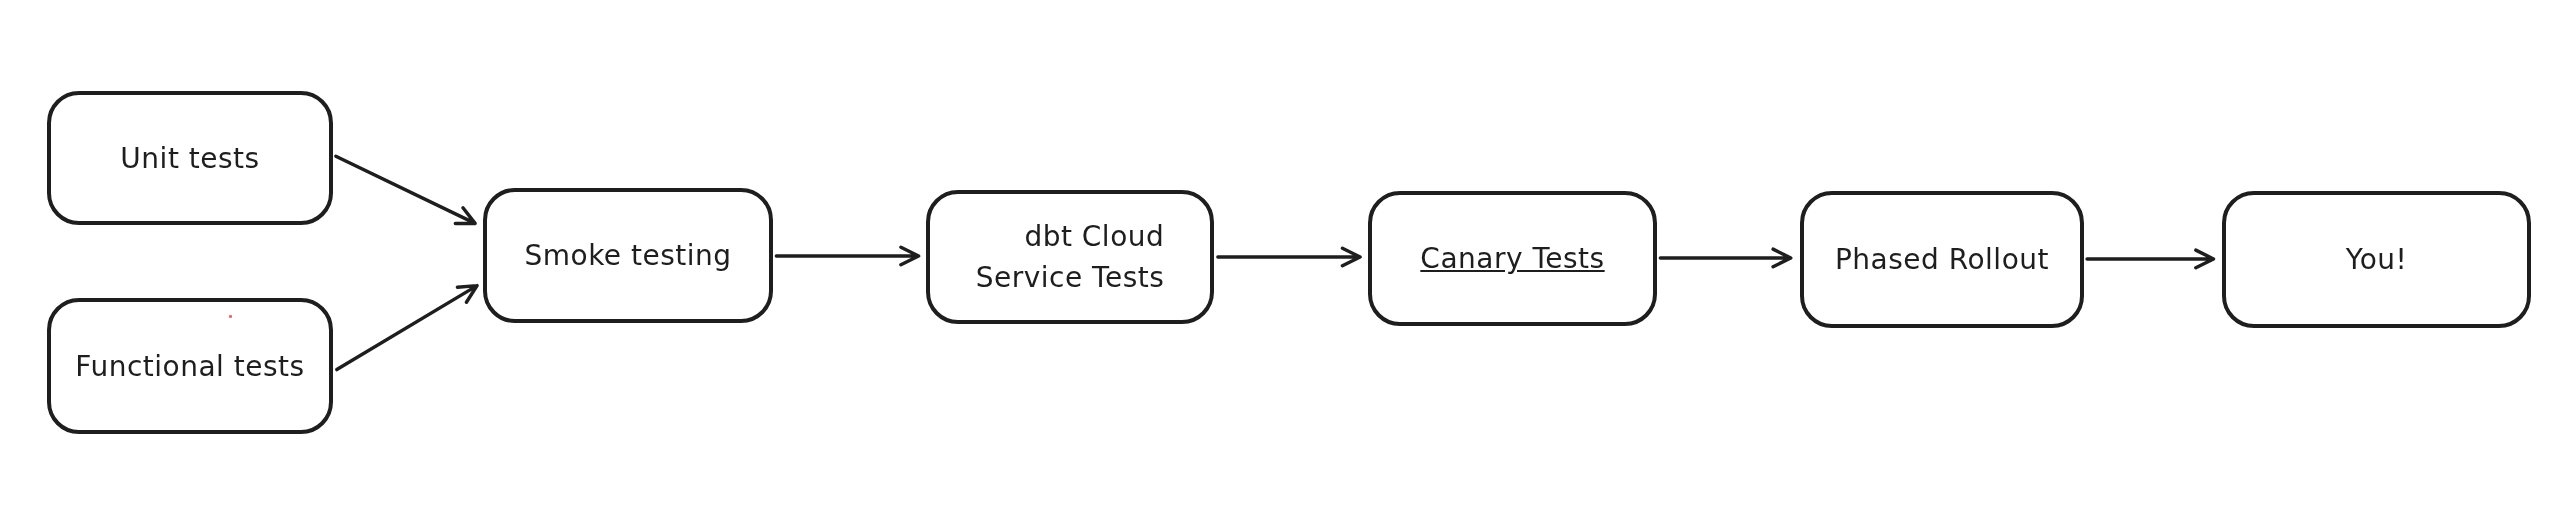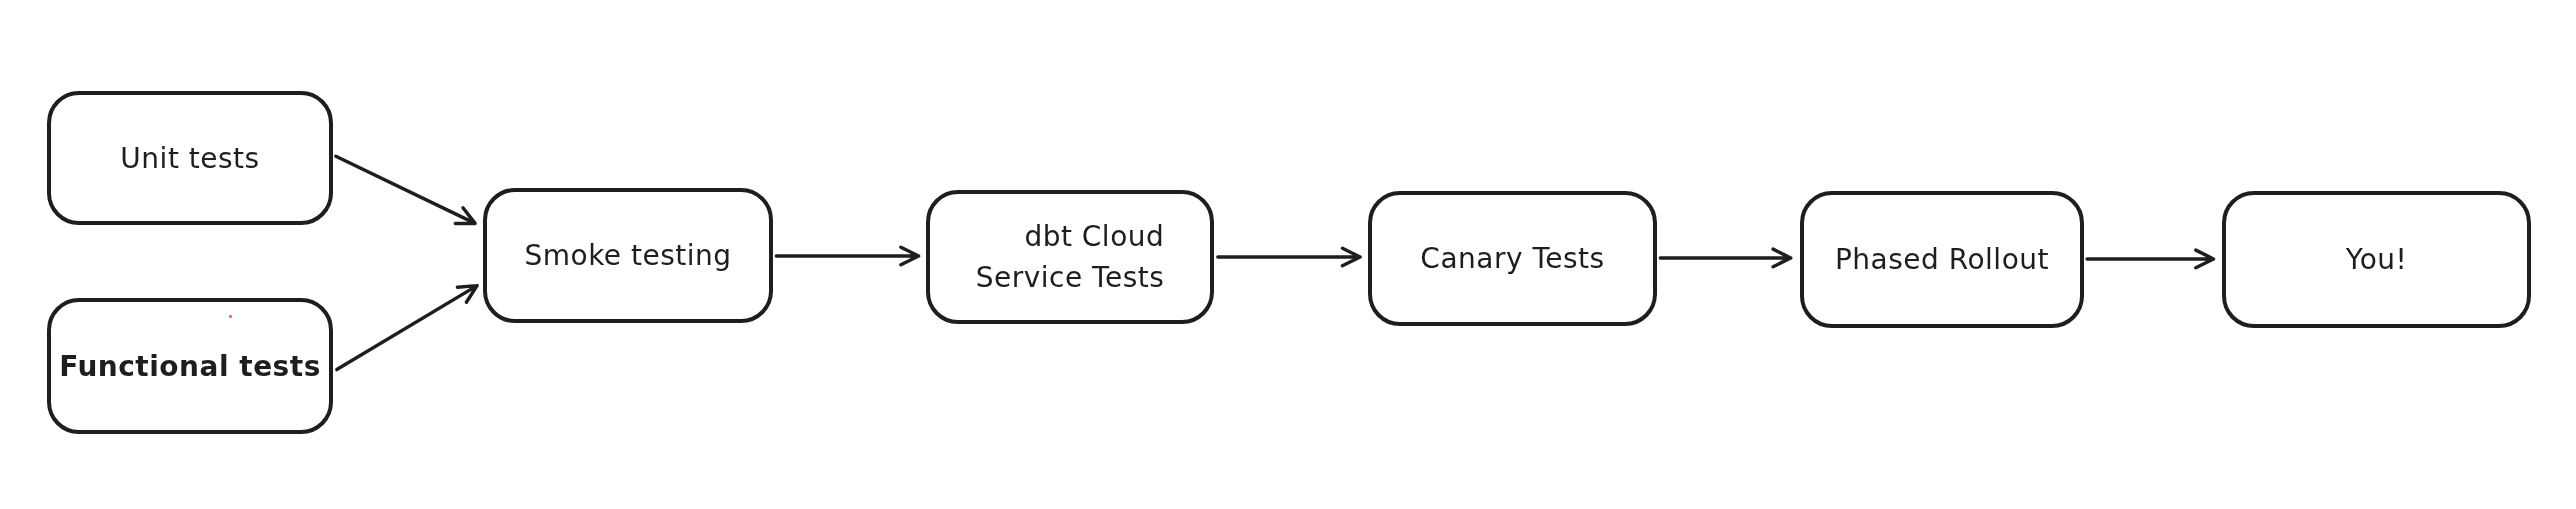--- a/index.html
+++ b/index.html
@@ -65,34 +65,34 @@
       <path stroke="#1e1e1e" d="M 1233 260 L 1377 260 M 1359.1 268.9 L 1377 260 L 1359.1 251.1"></path>
       <path stroke="#1e1e1e" d="M 1681 261 L 1813 261 M 1795.1 269.9 L 1813 261 L 1795.1 252.1"></path>
       <path stroke="#1e1e1e" d="M 2113 262 L 2241 262 M 2223.1 270.9 L 2241 262 L 2223.1 253.1"></path>
     </svg>
 
   <div class="node" style="left: 47px; top: 91px; width: 286px; height: 134px; border-color: rgb(30, 30, 30);">
     <span class="node-label" style="color: rgb(30, 30, 30);">Unit tests</span>
   </div>
 
   <div class="node" style="left: 47px; top: 298px; width: 286px; height: 136px; border-color: rgb(30, 30, 30);">
-    <span class="node-label" style="color: rgb(30, 30, 30); font-weight: bold;">Functional tests</span>
+    <span class="node-label" style="color: rgb(30, 30, 30);">Functional tests</span>
   </div>
 
   <div class="node" style="left: 483px; top: 188px; width: 290px; height: 135px; border-color: rgb(30, 30, 30);">
     <span class="node-label" style="color: rgb(30, 30, 30);">Smoke testing</span>
   </div>
 
   <div class="node" style="left: 926px; top: 190px; width: 288px; height: 134px; border-color: rgb(30, 30, 30);">
     <span class="node-label" style="color: rgb(30, 30, 30);">dbt Cloud
 Service Tests</span>
   </div>
 
   <div class="node" style="left: 1368px; top: 191px; width: 289px; height: 135px; border-color: rgb(30, 30, 30);">
-    <span class="node-label" style="color: rgb(30, 30, 30);">Canary Tests</span>
+    <span class="node-label" style="color: rgb(30, 30, 30); text-decoration: underline;">Canary Tests</span>
   </div>
 
   <div class="node" style="left: 2222px; top: 191px; width: 309px; height: 137px; border-color: rgb(30, 30, 30);">
     <span class="node-label" style="color: rgb(30, 30, 30);">You!</span>
   </div>
 
   <div class="node" style="left: 1800px; top: 191px; width: 284px; height: 137px; border-color: rgb(30, 30, 30);">
     <span class="node-label" style="color: rgb(30, 30, 30);">Phased Rollout</span>
   </div>
 

